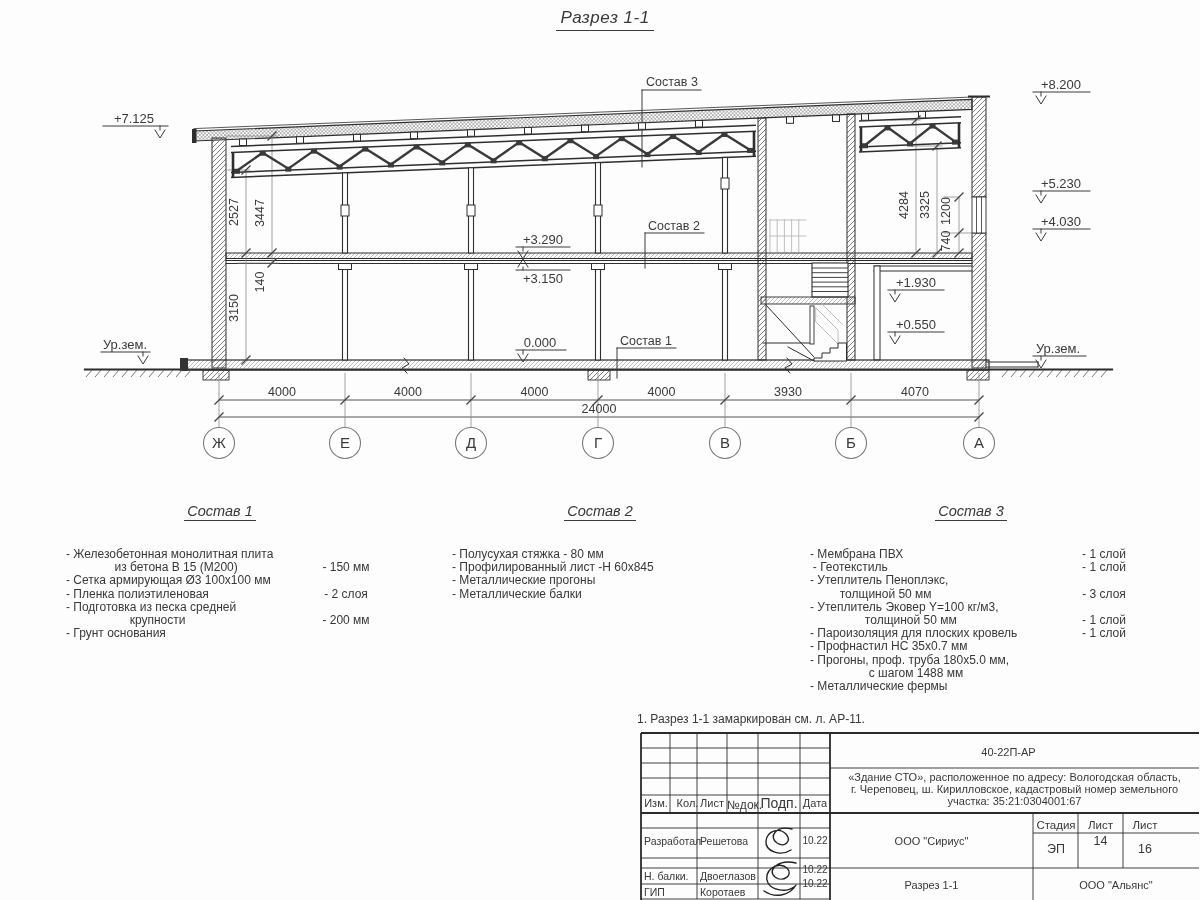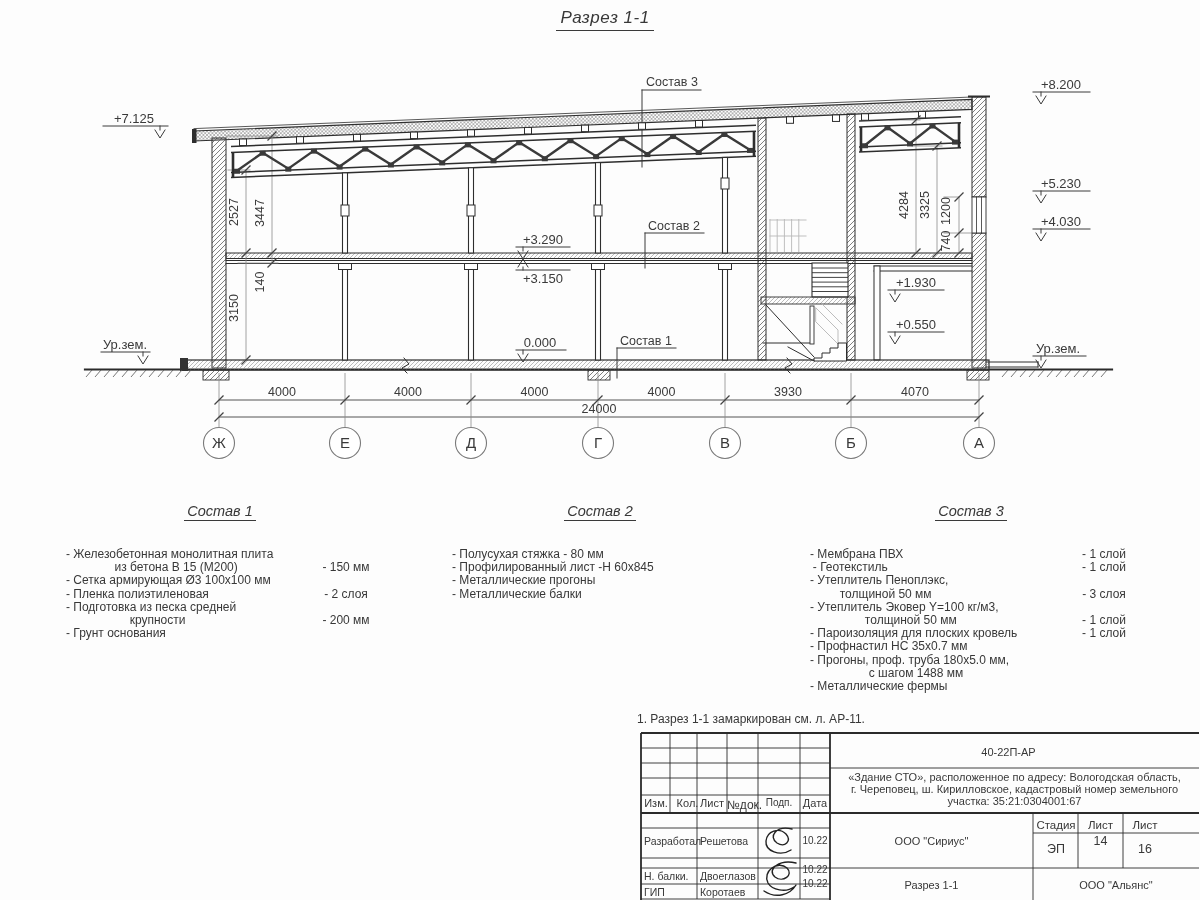--- a/index.html
+++ b/index.html
@@ -414,21 +414,21 @@
     </g>
     <g fill="none" stroke="#222" stroke-width="1.4" stroke-linecap="round">
       <path d="M152,98 C136,94 128,106 137,112 C145,117 152,110 146,103 C139,96 127,100 126,110 C125,120 140,126 151,119"></path>
       <path d="M156,132 C140,128 126,138 135,146 C143,152 154,144 147,137 C138,129 122,140 128,152 C132,159 146,162 154,156 M124,160 C136,168 150,164 156,154"></path>
     </g>
   </svg>
   <div class="cell tb-h" style="left:2px;width:28px">Изм.</div>
   <div class="cell tb-h" style="left:34px;width:27px">Кол.</div>
   <div class="cell tb-h" style="left:57px;width:30px">Лист</div>
   <div class="cell tb-h" style="left:87px;width:31px;font-size:12px;top:68px">№док.</div>
-  <div class="cell tb-h" style="left:118px;width:42px;font-size:10px">Подп.</div>
+  <div class="cell tb-h" style="left:118px;width:42px;font-size:14px">Подп.</div>
   <div class="cell tb-h" style="left:160px;width:30px">Дата</div>
 
   <div class="cell" id="tb-doc">40-22П-АР</div>
   <div class="cell" id="tb-desc">«Здание СТО», расположенное по адресу: Вологодская область,
 г. Череповец, ш. Кирилловское, кадастровый номер земельного
 участка: 35:21:0304001:67</div>
 
   <div class="cell tb-role" style="top:104px">Разработал</div>
   <div class="cell tb-name" style="top:104px">Решетова</div>
   <div class="cell tb-date" style="top:104px">10.22</div>

